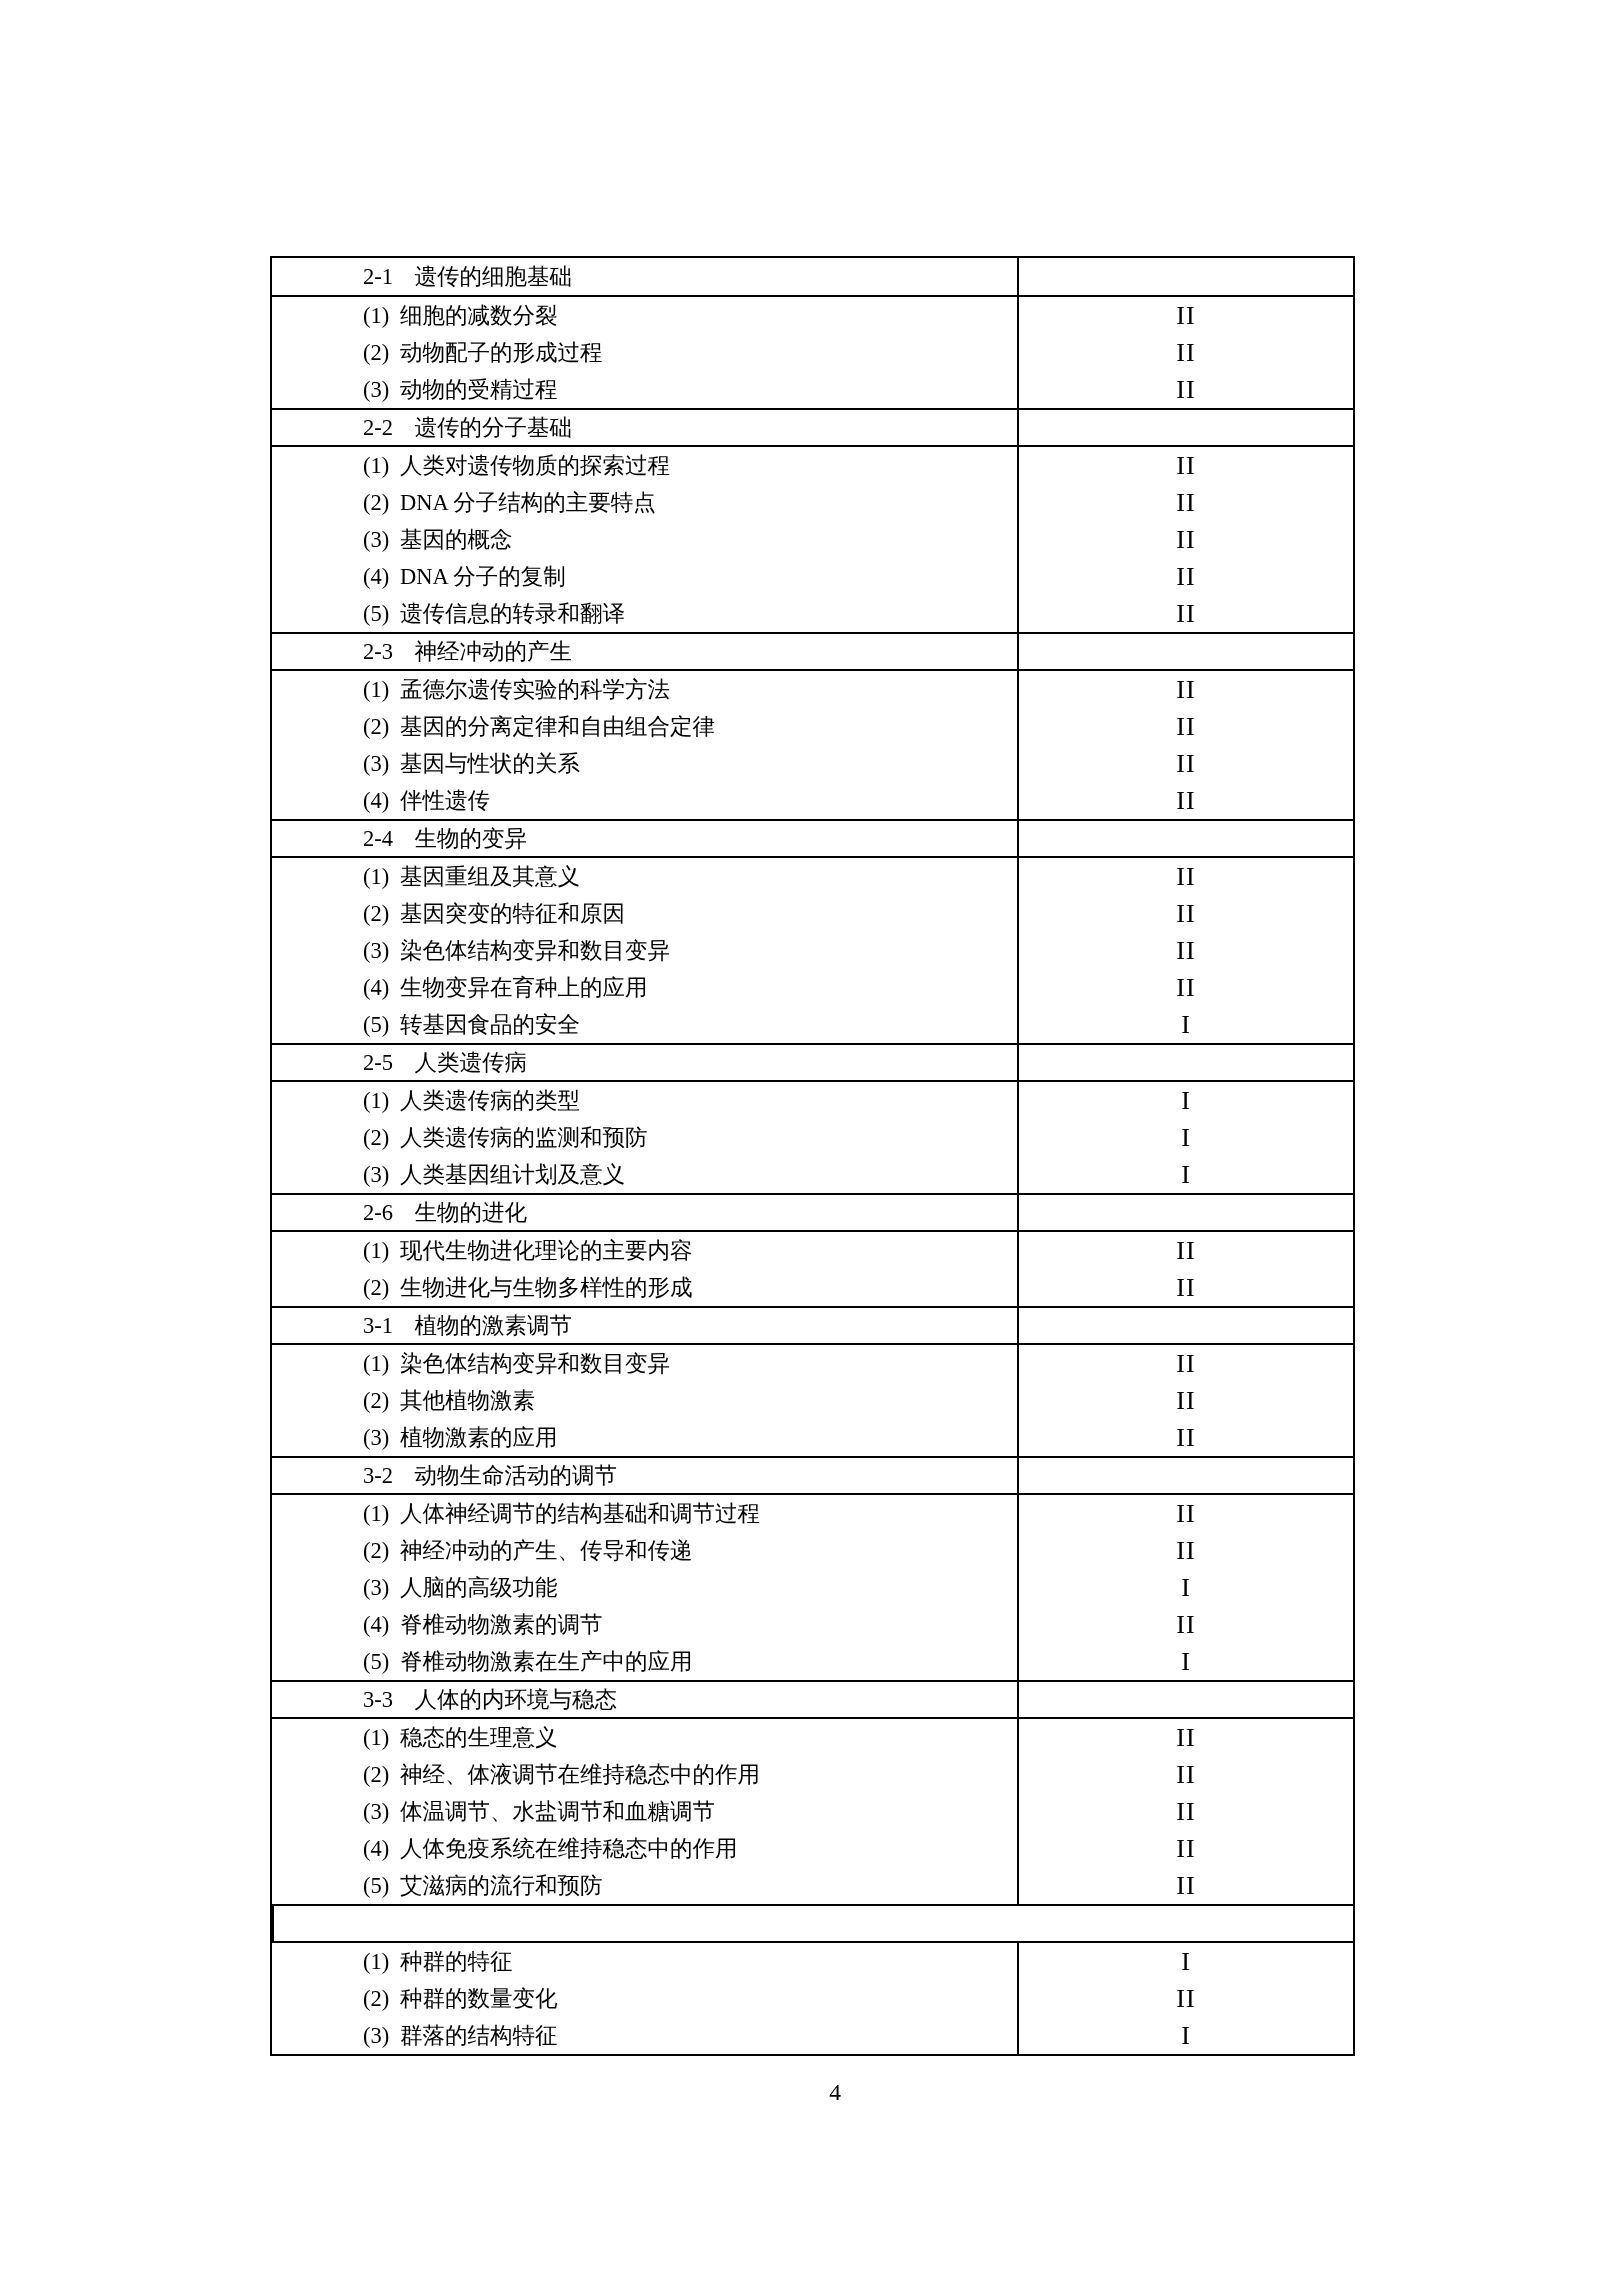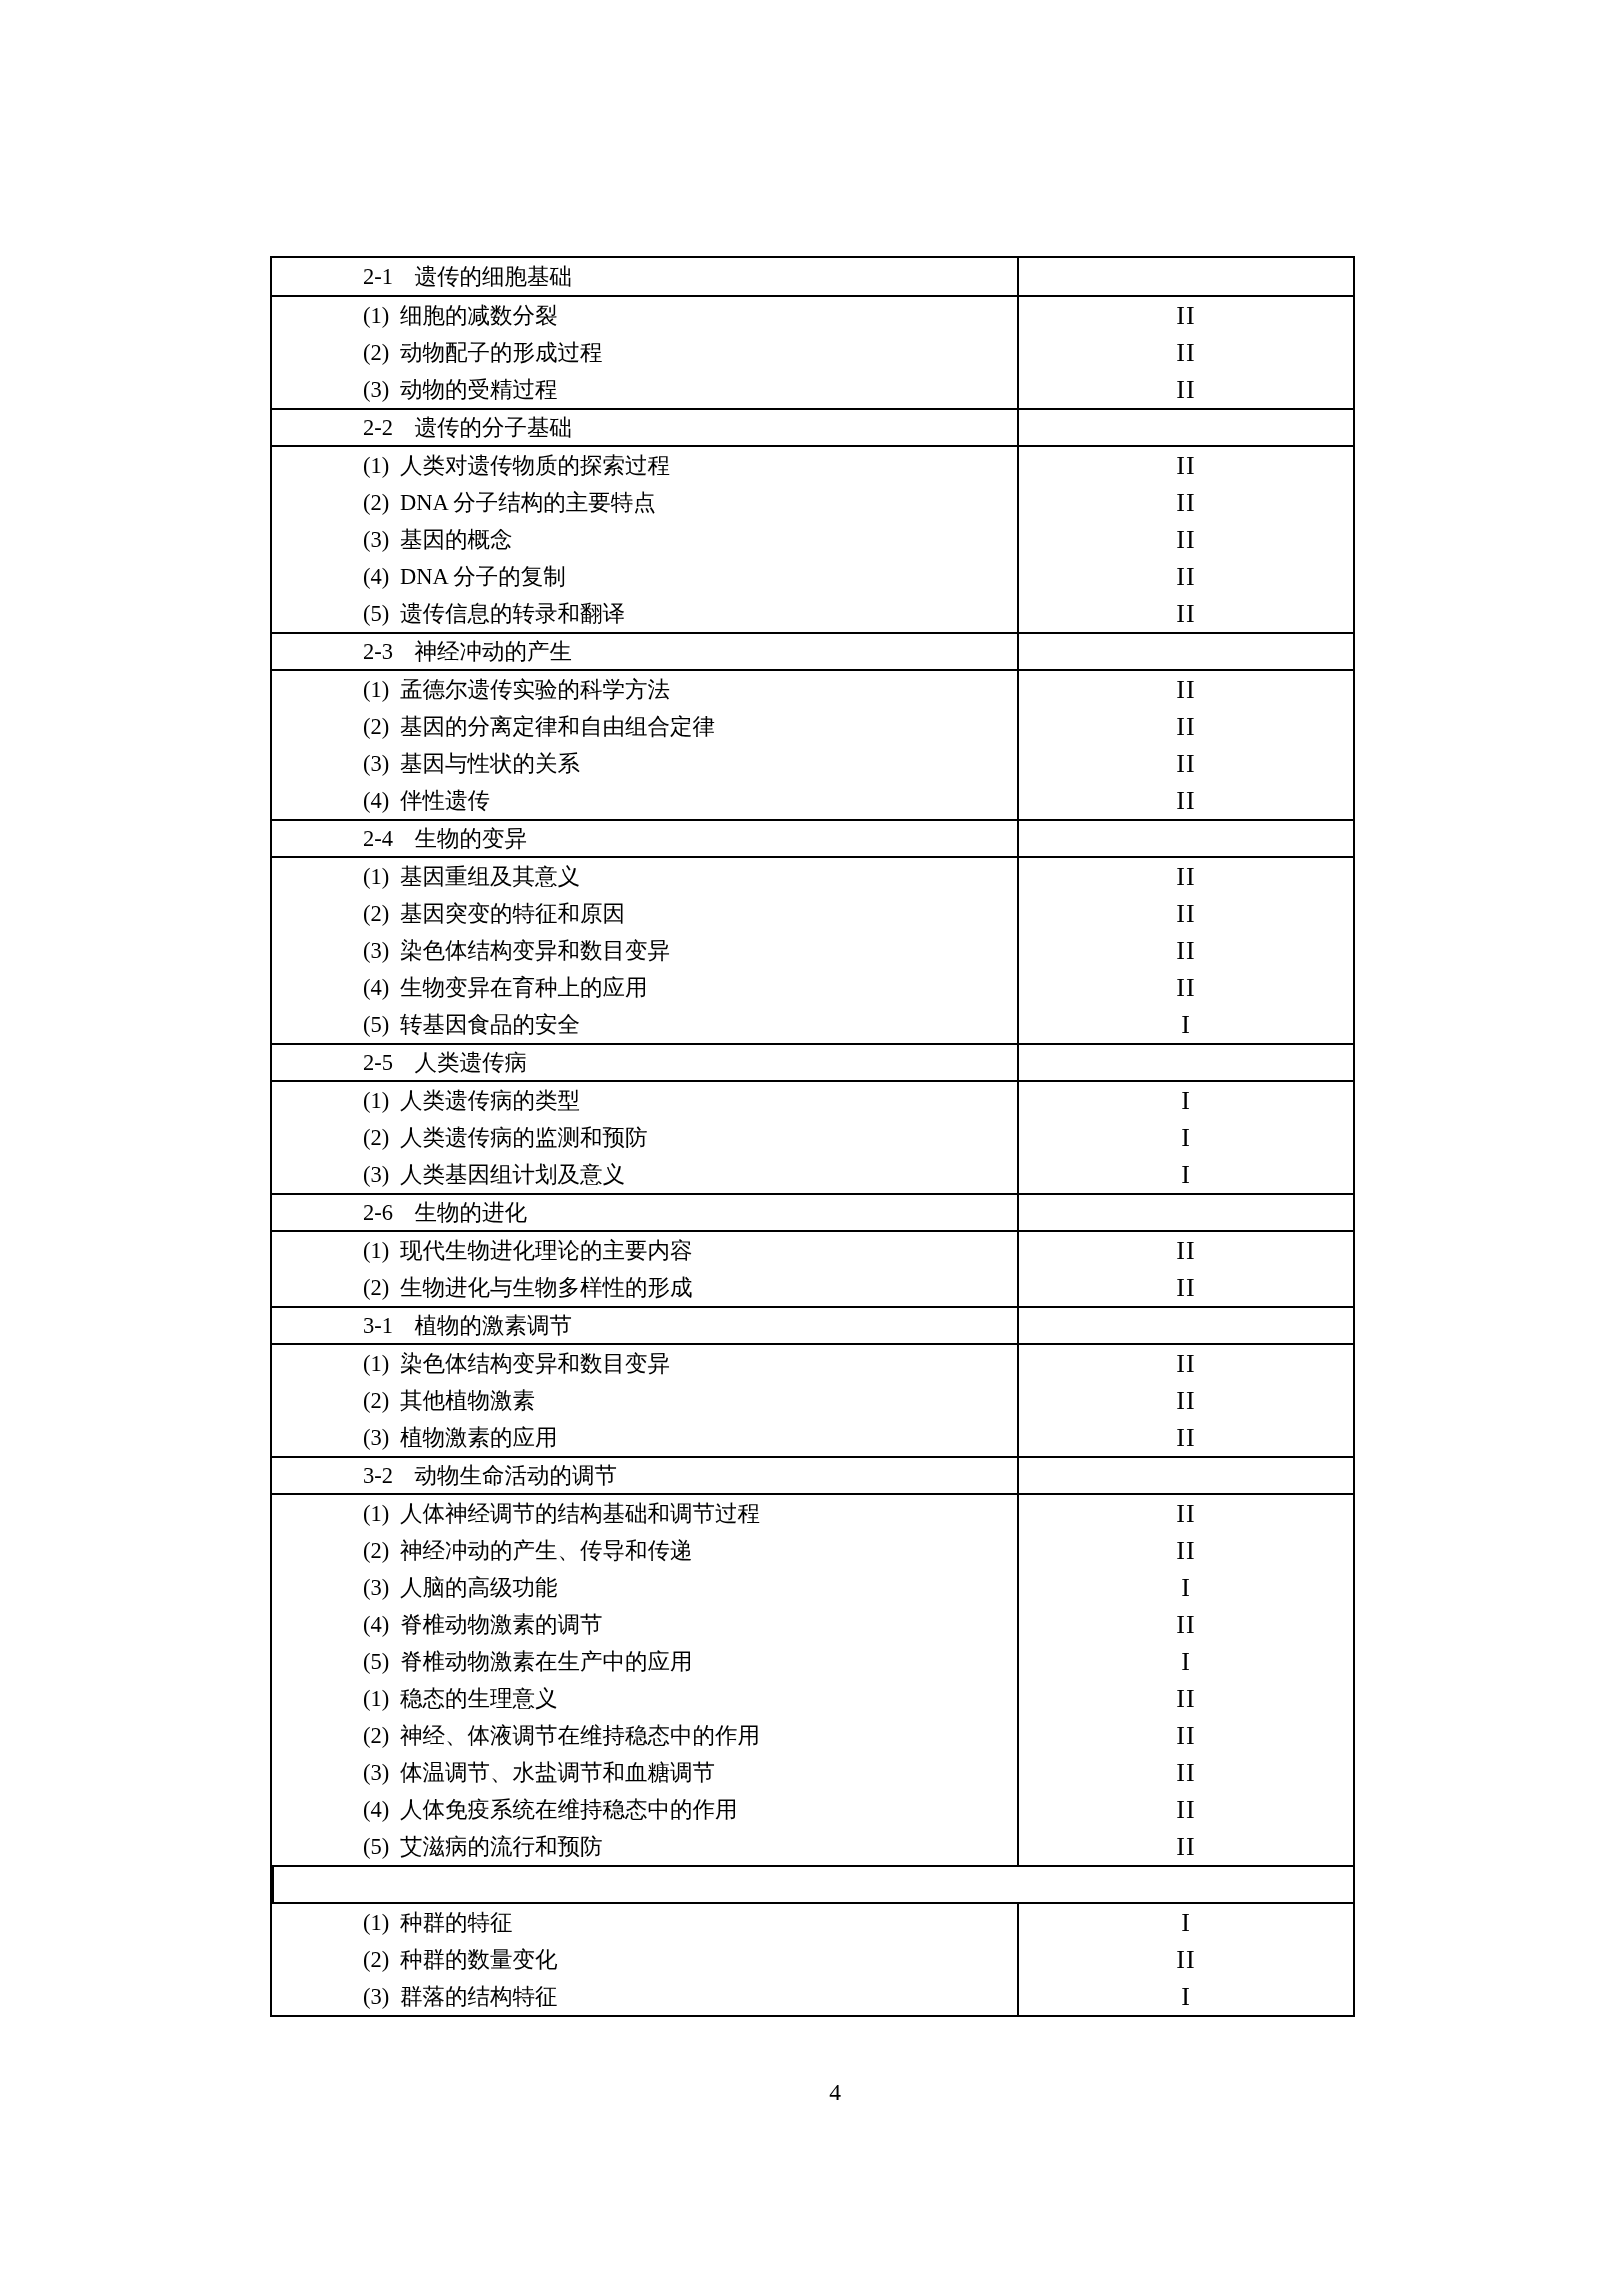--- a/index.html
+++ b/index.html
@@ -380,20 +380,27 @@
       </div>
       <div class="row row-item">
         <div class="cell-topic">
           <span class="item-no">(5)</span>
           <span class="item-text">脊椎动物激素在生产中的应用</span>
         </div>
         <div class="cell-level">
           <span>I</span>
         </div>
       </div>
+      <div class="row row-header">
+        <div class="cell-topic">
+          <span class="sec-no">3-3</span>
+          <span class="sec-title">人体的内环境与稳态</span>
+        </div>
+        <div class="cell-level"></div>
+      </div>
       <div class="row row-item">
         <div class="cell-topic">
           <span class="item-no">(1)</span>
           <span class="item-text">稳态的生理意义</span>
         </div>
         <div class="cell-level">
           <span>II</span>
         </div>
       </div>
       <div class="row row-item">

